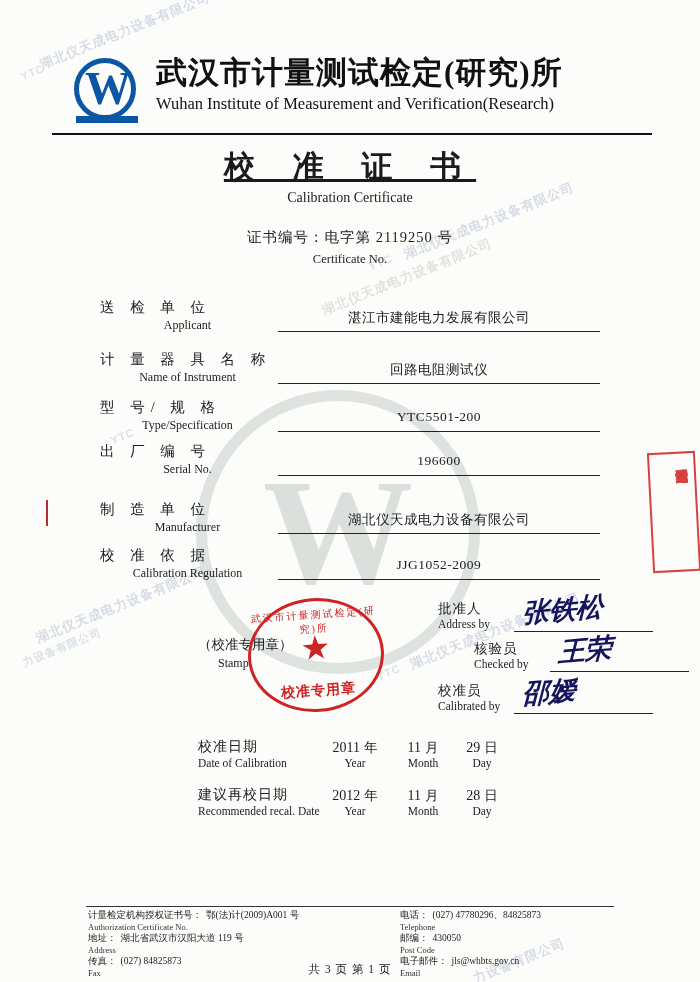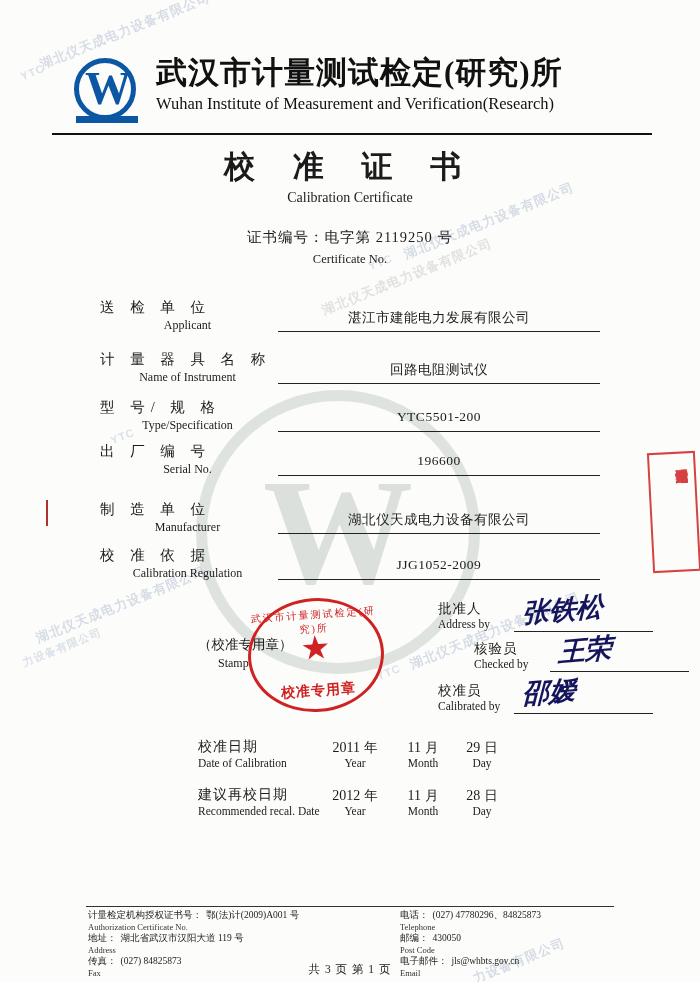--- a/index.html
+++ b/index.html
@@ -133,20 +133,21 @@
   
   .doc-title {
     position: absolute;
     left: 0; right: 0;
     top: 146px;
     text-align: center;
     font-size: 31px;
     font-weight: bold;
     letter-spacing: 15px;
     font-family: "Liberation Serif", serif;
+    text-decoration: underline;
   }
   .doc-title-en {
     position: absolute;
     left: 0; right: 0;
     top: 190px;
     text-align: center;
     font-size: 14px;
     font-family: "Liberation Serif", serif;
   }
 

